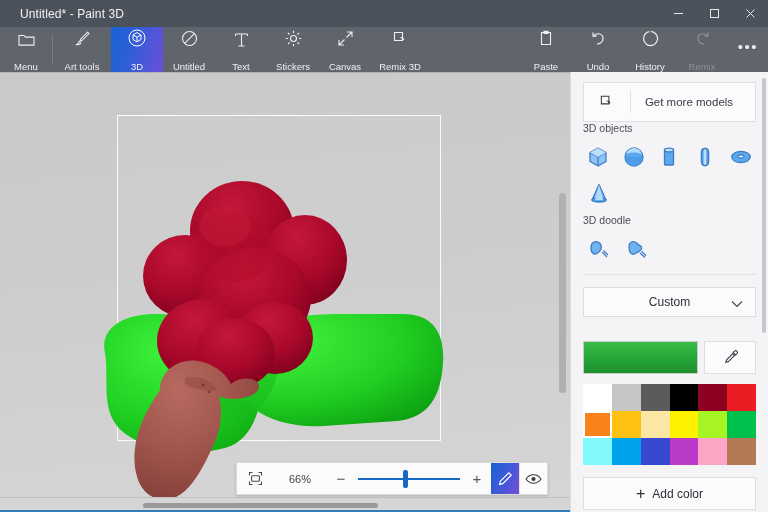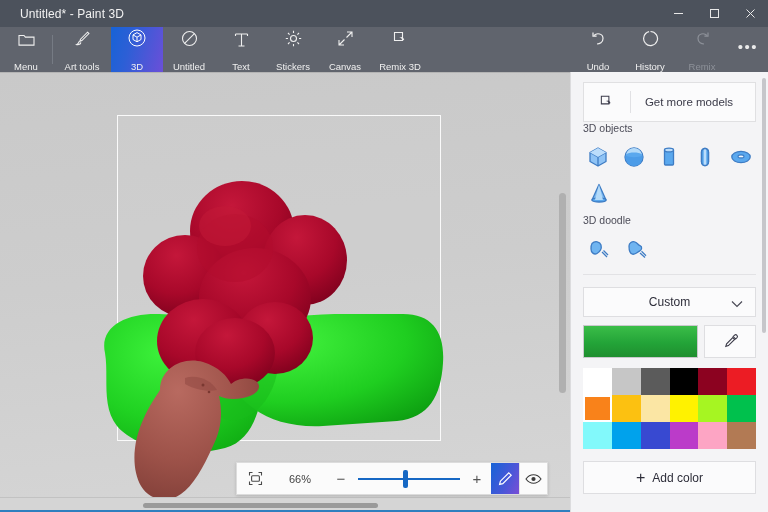--- a/index.html
+++ b/index.html
@@ -128,21 +128,21 @@
   .obj-row { display: flex; gap: 5px; margin-bottom: 6px; }
   .obj-btn {
     width: 32px; height: 30px; display: flex; align-items: center; justify-content: center;
   }
   .doodle-row { display: flex; gap: 5px; margin-bottom: 10px; }
   .hr { height: 1px; background: #e2e2e5; margin: 6px 0 12px 0; }
 
   .custom-sel {
     height: 30px; border: 1px solid #dedee1; background: #fbfbfc;
     display: flex; align-items: center; justify-content: center;
-    font-size: 12px; color: #2e2e3a; position: relative; margin-bottom: 8px;
+    font-size: 12px; color: #2e2e3a; position: relative; margin-bottom: 24px;
   }
   .custom-chev { position: absolute; right: 12px; top: 9px; color: #4a4a56; }
 
   .colorrow { display: flex; gap: 6px; margin-bottom: 10px; }
   .cur-color {
     flex: 1; height: 33px; border: 1px solid #c9c9cc;
     background: linear-gradient(180deg,#3bbd48 0%, #23a438 55%, #1f8f2f 100%);
   }
   .eyedrop {
     width: 52px; height: 33px; border: 1px solid #dedee1; background: #fbfbfc;
@@ -270,20 +270,29 @@
         <svg width="17" height="17" viewBox="0 0 17 17">
             <path d="M2.5 2.5h8v8h-8z" fill="none" stroke="#efefef" stroke-width="1.1"></path>
             <path d="M7 7.5c2 0 3.5 1.3 3.5 3.2l1.8-1.2-1.8-2.6z" fill="#efefef"></path>
           </svg>
       </span>
       <span>Remix 3D</span>
     </div>
 
     <div class="sp-flex"></div>
 
+    <div class="tool">
+      <span class="ic">
+        <svg width="16" height="17" viewBox="0 0 16 17">
+            <path d="M3.5 2.5h9v12h-9z" fill="none" stroke="#efefef" stroke-width="1.1"></path>
+            <path d="M6 1.4h4v2H6z" fill="none" stroke="#efefef" stroke-width="1.1"></path>
+          </svg>
+      </span>
+      <span>Paste</span>
+    </div>
 
     <div class="tool">
       <span class="ic">
         <svg width="17" height="16" viewBox="0 0 17 16">
             <path d="M4 4.5C7 1.5 13 2.5 13 7.5c0 4-3.5 5.5-6 5.5" fill="none" stroke="#efefef" stroke-width="1.2"></path>
             <path d="M3 1.5v3.6h3.6" fill="none" stroke="#efefef" stroke-width="1.2"></path>
           </svg>
       </span>
       <span>Undo</span>
     </div>

